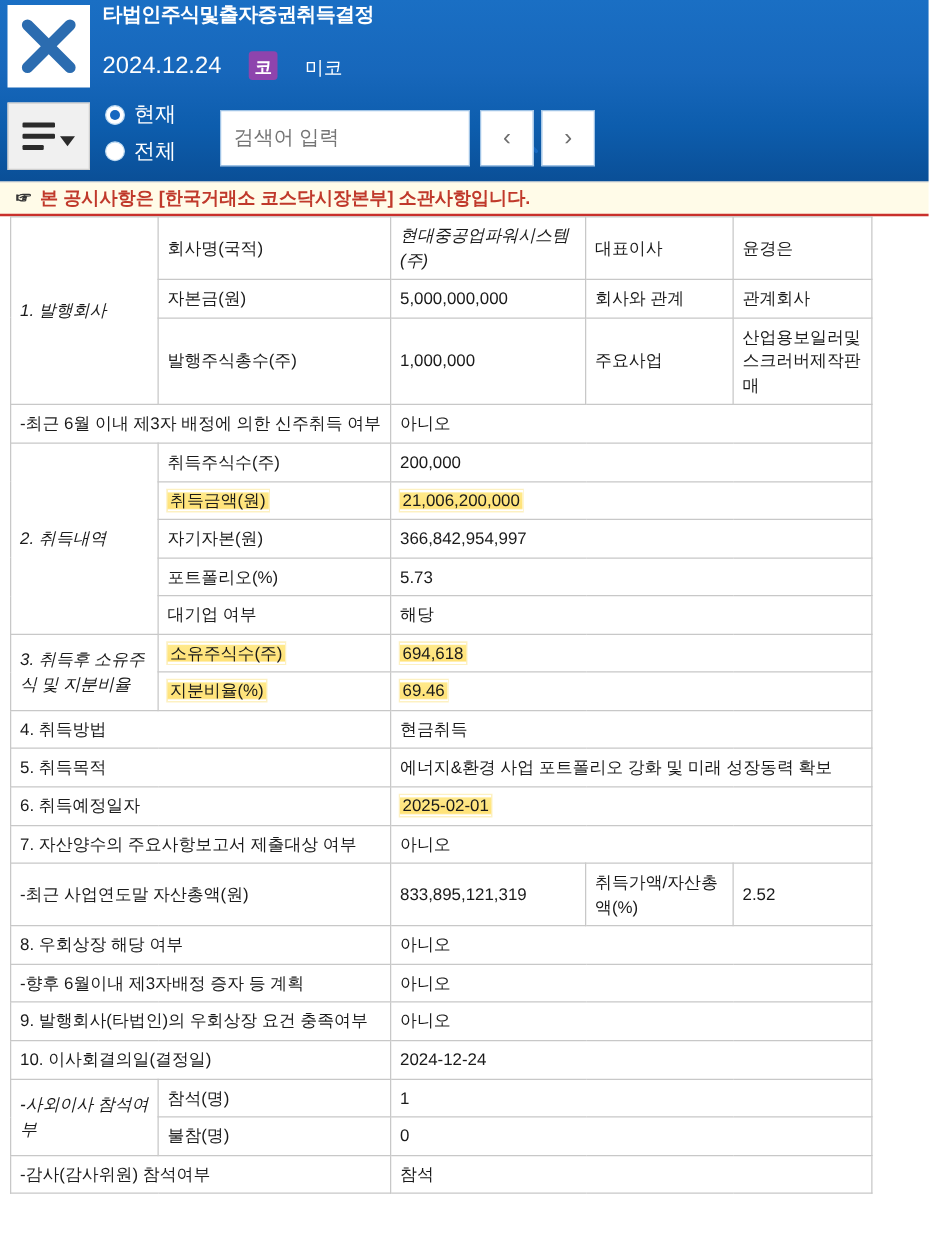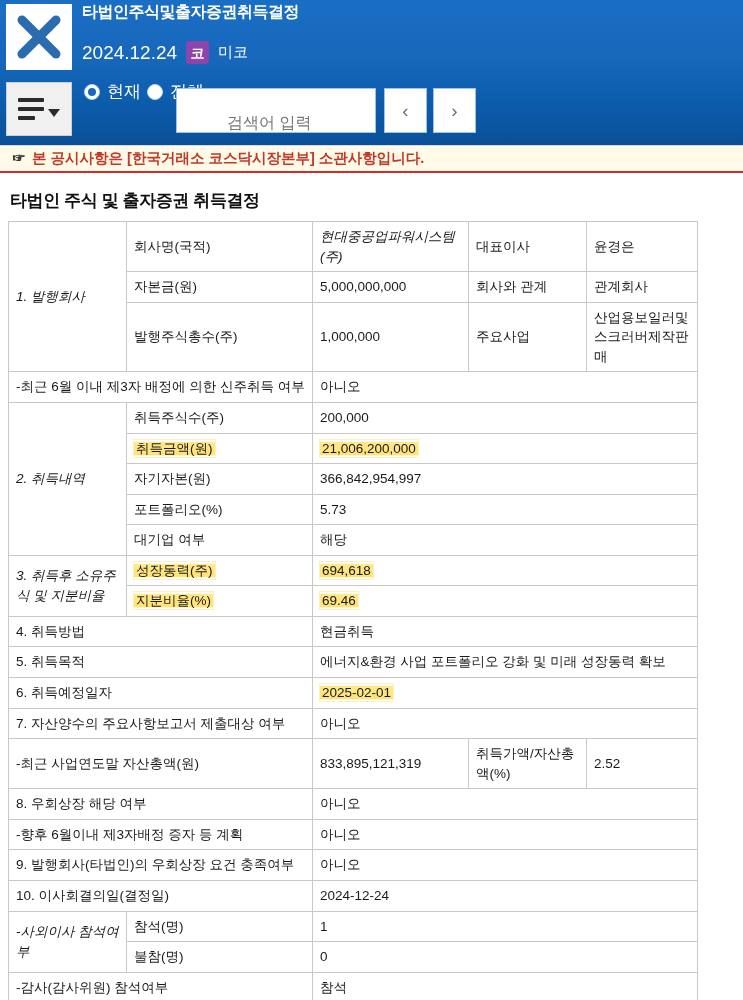--- a/index.html
+++ b/index.html
@@ -31,21 +31,21 @@
     color: #ffffff;
     font-size: 16px;
     font-weight: bold;
     letter-spacing: -0.5px;
     white-space: nowrap;
   }
   .hdr-sub {
     position: absolute; left: 82px; top: 41px;
     color: #ffffff;
     font-size: 19px;
-    display: flex; align-items: center; gap: 9px;
+    display: flex; align-items: flex-end; gap: 22px;
     white-space: nowrap;
   }
   .hdr-date { color: #fdfdfd; }
   .badge-kosdaq {
     display: inline-flex; align-items: center; justify-content: center;
     width: 23px; height: 23px;
     background: #8e44ad;
     color: #ffffff;
     font-size: 14px;
     border-radius: 3px;
@@ -74,21 +74,21 @@
     width: 0; height: 0;
     border-left: 6px solid transparent;
     border-right: 6px solid transparent;
     border-top: 8px solid #2b2b2b;
     margin-top: 8px;
   }
 
   
   .radios {
     position: absolute; left: 84px; top: 80px;
-    display: flex; gap: 6px;
+    display: flex; flex-direction: column; gap: 6px;
   }
   .radio-row {
     display: flex; align-items: center; gap: 7px;
     color: #ffffff; font-size: 17px;
   }
   .radio-dot {
     width: 16px; height: 16px; border-radius: 50%;
     background: #ffffff;
     border: 1px solid #bbd8f0;
     position: relative;
@@ -100,21 +100,21 @@
     width: 8px; height: 8px; border-radius: 50%;
     background: #1668c0;
   }
 
   
   .search-box {
     position: absolute; left: 176px; top: 88px;
     width: 200px; height: 45px;
     background: #ffffff;
     border: 1px solid #9fc3e6;
-    display: flex; align-items: flex-end; padding-left: 40px;
+    display: flex; align-items: center;
   }
   .search-input {
     flex: 1;
     border: none; outline: none;
     font-size: 16px;
     color: #9a9a9a;
     padding: 0 6px 0 10px;
     background: transparent;
     font-family: "Liberation Sans", sans-serif;
   }
@@ -243,21 +243,20 @@
   <div class="nav-btn nav-prev">‹</div>
   <div class="nav-btn nav-next">›</div>
 </div>
 
 <div class="notice">
   <span class="hand">☞</span>
   <span>본 공시사항은 [한국거래소 코스닥시장본부] 소관사항입니다.</span>
 </div>
 
 <div class="doc">
-  <div class="doc-title">타법인 주식 및 출자증권 취득결정</div>
 
   <table class="main">
     <tbody>
       <tr>
         <td class="lbl1" rowspan="3">1. 발행회사</td>
         <td class="lbl2">회사명(국적)</td>
         <td class="val1">현대중공업파워시스템(주)</td>
         <td class="lbl3">대표이사</td>
         <td class="val2">윤경은</td>
       </tr>
@@ -296,21 +295,21 @@
         <td>포트폴리오(%)</td>
         <td colspan="3">5.73</td>
       </tr>
       <tr>
         <td>대기업 여부</td>
         <td colspan="3">해당</td>
       </tr>
 
       <tr>
         <td class="lbl1" rowspan="2">3. 취득후 소유주식 및 지분비율</td>
-        <td><span class="hl">성장동력(주)</span></td>
+        <td><span class="hl">소유주식수(주)</span></td>
         <td colspan="3"><span class="hl">694,618</span></td>
       </tr>
       <tr>
         <td><span class="hl">지분비율(%)</span></td>
         <td colspan="3"><span class="hl">69.46</span></td>
       </tr>
 
       <tr>
         <td colspan="2">4. 취득방법</td>
         <td colspan="3">현금취득</td>

